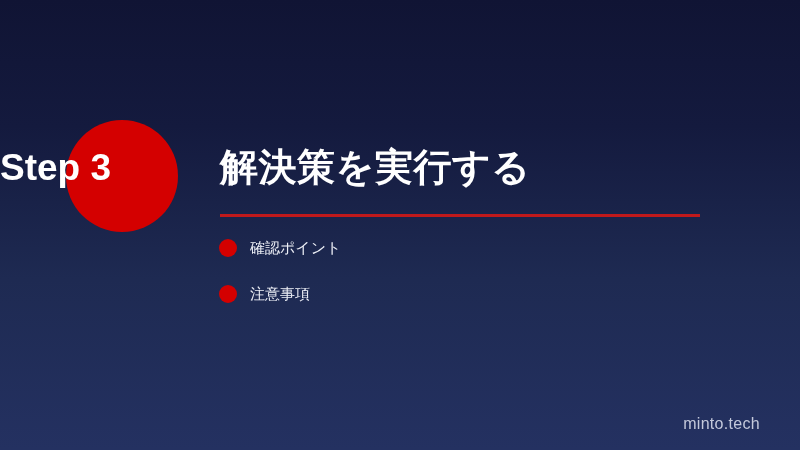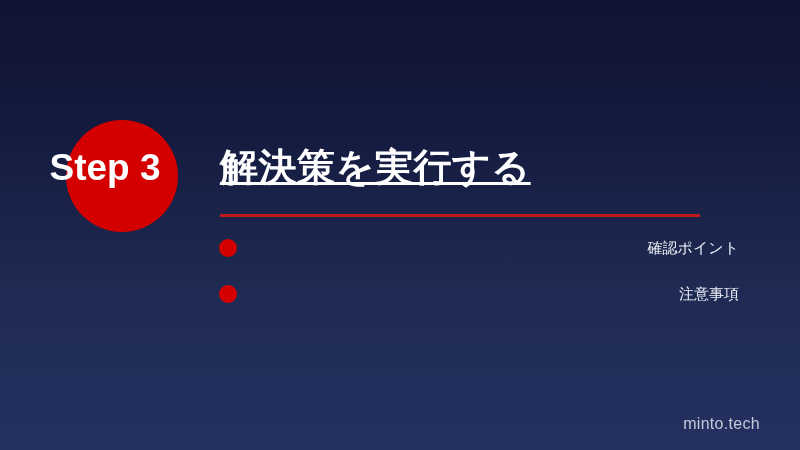--- a/index.html
+++ b/index.html
@@ -35,21 +35,21 @@
     width: 112px;
     height: 112px;
     border-radius: 50%;
     background: #d40000;
   }
   #step-label {
     position: absolute;
     left: 0px;
     top: 26px;
     width: 210px;
-    text-align: center;
+    text-align: left;
     font-size: 37px;
     font-weight: bold;
     color: #ffffff;
     letter-spacing: 0px;
     line-height: 44px;
     white-space: nowrap;
   }
 
   
   #title-block {
@@ -58,42 +58,40 @@
     top: 142px;
     width: 560px;
   }
   #slide-title {
     font-size: 38px;
     font-weight: bold;
     color: #ffffff;
     line-height: 50px;
     letter-spacing: 0.5px;
     white-space: nowrap;
-    text-decoration: underline;
   }
   #title-rule {
     margin-top: 22px;
     width: 480px;
     height: 3px;
     background: #c0191b;
   }
 
   
   #bullet-list {
     position: absolute;
     left: 219px;
     top: 239px;
     width: 520px;
   }
   .bullet-item {
     display: flex;
     align-items: center;
     height: 18px;
     margin-bottom: 28px;
-    justify-content: space-between;
   }
   .bullet-dot {
     width: 18px;
     height: 18px;
     border-radius: 50%;
     background: #d40000;
     flex: 0 0 auto;
   }
   .bullet-text {
     margin-left: 13px;

